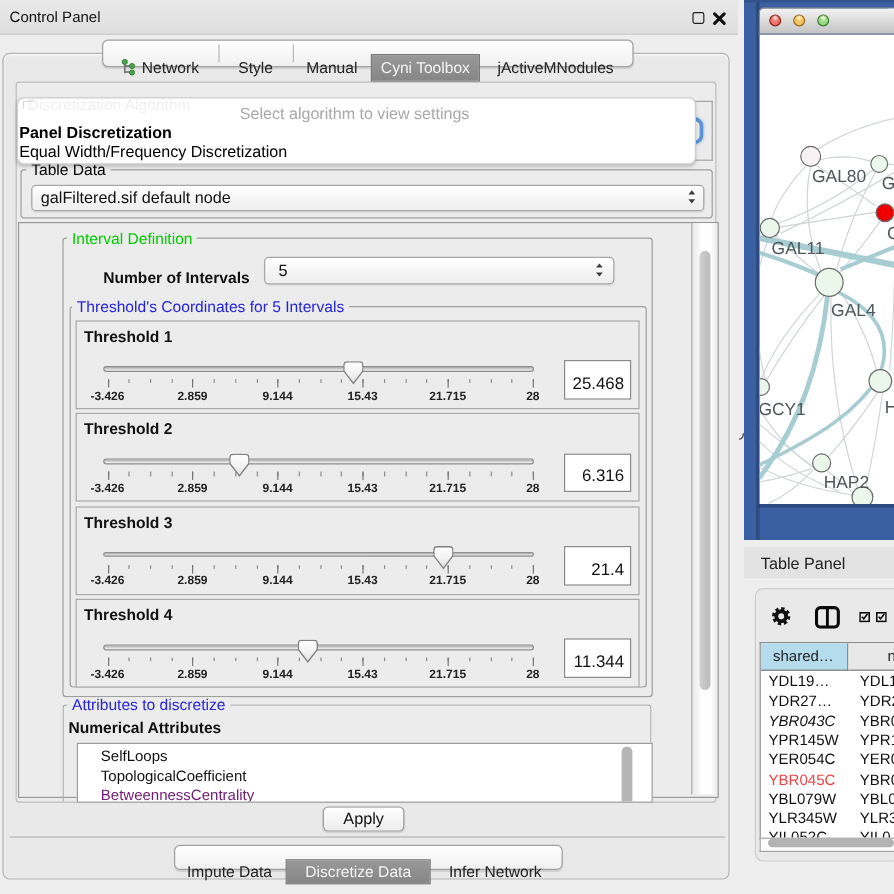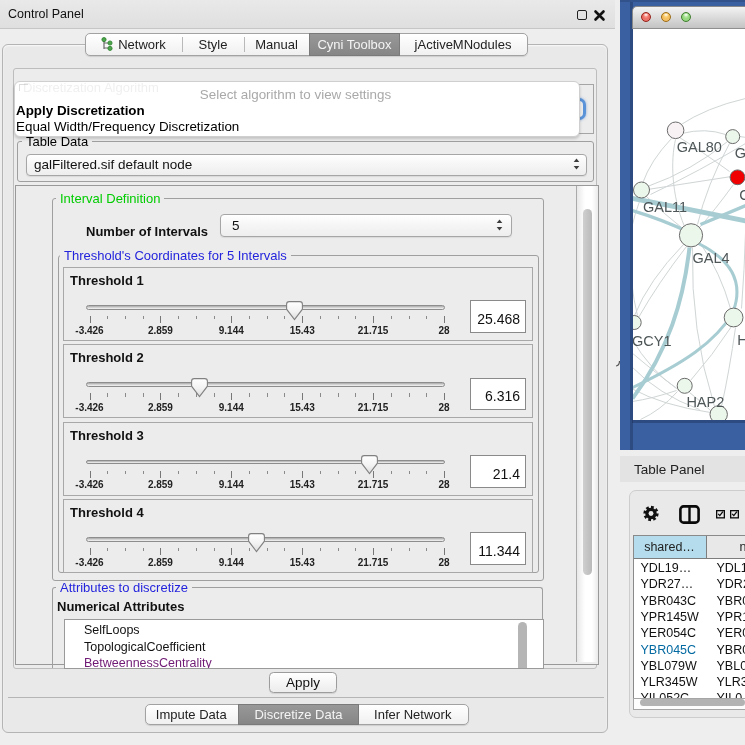--- a/index.html
+++ b/index.html
@@ -3,21 +3,21 @@
 html,body{margin:0;padding:0;}
 body{width:745px;height:745px;overflow:hidden;position:relative;
  font-family:"Liberation Sans",sans-serif;background:#eeeeee;}
 .abs{position:absolute;}
 .gb{position:absolute;border:1px solid #9f9f9f;border-radius:3px;}
 .gt{position:absolute;background:#ececec;padding:0 4px;font-size:13px;white-space:nowrap;line-height:13px;}
 .combo{position:absolute;border:1px solid #a6a6a6;border-radius:4px;
  background:linear-gradient(#ffffff,#f6f6f6 45%,#eeeeee);box-shadow:0 1px 1px rgba(0,0,0,0.08);}
 .ctext{position:absolute;font-size:13.5px;color:#111;white-space:nowrap;}
 .seg{position:absolute;display:flex;align-items:center;justify-content:center;
- font-size:13px;color:#222;white-space:nowrap;}
+ font-size:13px;color:#222;white-space:nowrap;margin-top:12px;}
 </style></head><body>
 <div class="abs" style="left:0;top:0;width:615px;height:28px;background:linear-gradient(#e9e9e9,#dfdfdf);border-bottom:1px solid #c6c6c6;"></div>
 <div class="abs" style="left:8px;top:7px;font-size:12.5px;color:#111;">Control Panel</div>
 <div class="abs" style="left:577px;top:10px;width:10px;height:10px;border:1.5px solid #222;border-radius:2px;box-sizing:border-box;"></div>
 <svg class="abs" style="left:593px;top:9px;" width="13" height="13" viewBox="0 0 13 13">
     <path d="M2.5 2.5 L10.5 10.5 M10.5 2.5 L2.5 10.5" stroke="#111" stroke-width="2.6" stroke-linecap="round"></path>
   </svg>
 <div class="abs" style="left:2px;top:44px;width:604px;height:687px;background:#e9e9e9;border:1px solid #b4b4b4;border-radius:6px;box-shadow:inset 0 1px 2px rgba(255,255,255,.8);"></div>
 <div class="abs" style="left:13px;top:68px;width:582px;height:599px;background:#ececec;border:1px solid #bdbdbd;border-radius:3px;"></div>
 <div class="abs" style="left:85px;top:33px;width:441px;height:21px;background:linear-gradient(#ffffff,#f0f0f0);border:1px solid #a2a2a2;border-radius:5px;box-shadow:0 1px 1px rgba(0,0,0,0.12);"></div>
@@ -261,21 +261,21 @@
 <div class="abs" style="left:144.5px;top:704px;width:322px;height:19px;background:linear-gradient(#ffffff,#f0f0f0);border:1px solid #a2a2a2;border-radius:5px;box-shadow:0 1px 1px rgba(0,0,0,0.12);"></div>
 <div class="seg" style="left:144.5px;top:704px;width:93.5px;height:21px;">Impute Data</div>
 <div class="seg" style="left:238.0px;top:704px;width:121px;height:21px;background:linear-gradient(#989898,#868686);color:#f4f4f4;border:1px solid #7a7a7a;box-sizing:border-box;">Discretize Data</div>
 <div class="seg" style="left:359.0px;top:704px;width:107.5px;height:21px;">Infer Network</div>
 <div class="abs" style="left:566px;top:97.5px;width:20px;height:22px;border:3px solid #5b93d8;border-radius:7px;background:#ececec;box-sizing:border-box;box-shadow:0 0 3px rgba(90,140,210,0.7);"></div>
 <div class="abs" style="left:560px;top:83.5px;width:32.5px;height:48px;border:1px solid #a5a5a5;border-left:none;"></div>
 <div class="abs" style="left:14px;top:80.8px;width:563.5px;height:54px;background:#ffffff;border:1px solid #cfcfcf;border-radius:6px;box-shadow:0 2px 3px rgba(0,0,0,0.18);"></div>
 <div class="abs" style="left:23px;top:79.5px;font-size:13px;color:rgba(125,125,125,0.12);">Discretization Algorithm</div>
 <div class="abs" style="left:18.5px;top:83.5px;width:8px;height:6px;border-left:1px solid rgba(140,140,140,0.3);border-top:1px solid rgba(140,140,140,0.3);"></div>
 <div class="abs" style="left:14px;top:86.5px;width:563px;text-align:center;font-size:13.4px;color:#a9a9a9;">Select algorithm to view settings</div>
-<div class="abs" style="left:16px;top:103px;font-size:13.4px;font-weight:bold;color:#000;">Apply Discretization</div>
+<div class="abs" style="left:16px;top:103px;font-size:13.4px;font-weight:bold;color:#000;">Panel Discretization</div>
 <div class="abs" style="left:16px;top:118.5px;font-size:13.4px;color:#000;">Equal Width/Frequency Discretization</div>
 <svg class="abs" style="left:614.5px;top:360px;" width="6" height="7" viewBox="0 0 6 7">
     <path d="M1 6 Q4.5 5.5 4.5 1" fill="none" stroke="#555" stroke-width="1.2"></path>
   </svg>
 <div class="abs" style="left:620px;top:0;width:125px;height:450px;background:#3b60a2;"></div>
 <div class="abs" style="left:630px;top:0;width:2.5px;height:450px;background:#2d4b80;"></div>
 <div class="abs" style="left:620px;top:0;width:125px;height:2px;background:#31528b;"></div>
 <div class="abs" style="left:631.5px;top:5.5px;width:114px;height:23px;background:linear-gradient(#f3f3f3,#c3c3c3);border:1px solid #898989;border-bottom:1px solid #8f8f8f;border-radius:5px 0 0 0;box-sizing:border-box;"></div>
 <div class="abs" style="left:641.2px;top:11.9px;width:10px;height:10px;border-radius:50%;background:radial-gradient(ellipse 60% 40% at 50% 22%,rgba(255,255,255,0.95),rgba(255,255,255,0) 55%),radial-gradient(circle at 50% 35%,#ffb3ab,#e23c30 70%);border:1px solid #93221a;box-sizing:border-box;box-shadow:inset 0 -1.5px 2px rgba(255,255,255,0.35);"></div>
 <div class="abs" style="left:661px;top:11.9px;width:10px;height:10px;border-radius:50%;background:radial-gradient(ellipse 60% 40% at 50% 22%,rgba(255,255,255,0.95),rgba(255,255,255,0) 55%),radial-gradient(circle at 50% 35%,#ffe49d,#efa72c 70%);border:1px solid #9c6d16;box-sizing:border-box;box-shadow:inset 0 -1.5px 2px rgba(255,255,255,0.35);"></div>
@@ -355,27 +355,27 @@
   </svg>
 <div class="abs" style="left:632.5px;top:534.5px;width:113px;height:163.5px;background:#fff;border:1px solid #8a8a8a;border-right:none;overflow:hidden;">
     <div style="position:absolute;left:0;top:0;width:72px;height:22.5px;background:#b5dcec;border-right:1px solid #7d7d7d;border-bottom:1px solid #7d7d7d;display:flex;align-items:center;justify-content:center;font-size:12.5px;color:#222;">shared…</div>
     <div style="position:absolute;left:73px;top:0;width:40px;height:22.5px;background:#e8e8e8;border-bottom:1px solid #7d7d7d;font-size:12.5px;color:#222;display:flex;align-items:center;">
       <span style="margin-left:33px;">na</span>
     </div>
     <div style="position:absolute;left:7px;top:25.5px;font-size:12.5px;color:#111;white-space:nowrap;">YDL19…</div>
     <div style="position:absolute;left:83px;top:25.5px;font-size:12.5px;color:#111;white-space:nowrap;">YDL1</div>
     <div style="position:absolute;left:7px;top:41.8px;font-size:12.5px;color:#111;white-space:nowrap;">YDR27…</div>
     <div style="position:absolute;left:83px;top:41.8px;font-size:12.5px;color:#111;white-space:nowrap;">YDR2</div>
-    <div style="position:absolute;left:7px;top:58.099999999999994px;font-size:12.5px;color:#111;white-space:nowrap;">YBR043C</div>
+    <div style="position:absolute;left:7px;top:58.099999999999994px;font-size:12.5px;color:#111;white-space:nowrap;font-style:italic;">YBR043C</div>
     <div style="position:absolute;left:83px;top:58.099999999999994px;font-size:12.5px;color:#111;white-space:nowrap;">YBR0</div>
     <div style="position:absolute;left:7px;top:74.39999999999999px;font-size:12.5px;color:#111;white-space:nowrap;">YPR145W</div>
     <div style="position:absolute;left:83px;top:74.39999999999999px;font-size:12.5px;color:#111;white-space:nowrap;">YPR1</div>
     <div style="position:absolute;left:7px;top:90.69999999999999px;font-size:12.5px;color:#111;white-space:nowrap;">YER054C</div>
     <div style="position:absolute;left:83px;top:90.69999999999999px;font-size:12.5px;color:#111;white-space:nowrap;">YER0</div>
-    <div style="position:absolute;left:7px;top:106.99999999999999px;font-size:12.5px;color:#0369a1;white-space:nowrap;">YBR045C</div>
+    <div style="position:absolute;left:7px;top:106.99999999999999px;font-size:12.5px;color:#ef4444;white-space:nowrap;">YBR045C</div>
     <div style="position:absolute;left:83px;top:106.99999999999999px;font-size:12.5px;color:#111;white-space:nowrap;">YBR0</div>
     <div style="position:absolute;left:7px;top:123.29999999999998px;font-size:12.5px;color:#111;white-space:nowrap;">YBL079W</div>
     <div style="position:absolute;left:83px;top:123.29999999999998px;font-size:12.5px;color:#111;white-space:nowrap;">YBL0</div>
     <div style="position:absolute;left:7px;top:139.6px;font-size:12.5px;color:#111;white-space:nowrap;">YLR345W</div>
     <div style="position:absolute;left:83px;top:139.6px;font-size:12.5px;color:#111;white-space:nowrap;">YLR3</div>
     <div style="position:absolute;left:7px;top:155.9px;font-size:12.5px;color:#111;white-space:nowrap;">YIL052C</div>
     <div style="position:absolute;left:83px;top:155.9px;font-size:12.5px;color:#111;white-space:nowrap;">YIL0</div>
   </div>
 <div class="abs" style="left:632.5px;top:697.5px;width:112.5px;height:10px;background:#fdfdfd;border:1px solid #a5a5a5;border-right:none;"></div>
 <div class="abs" style="left:640px;top:699.3px;width:105px;height:6.6px;background:#b3b3b3;border-radius:4px;"></div>

